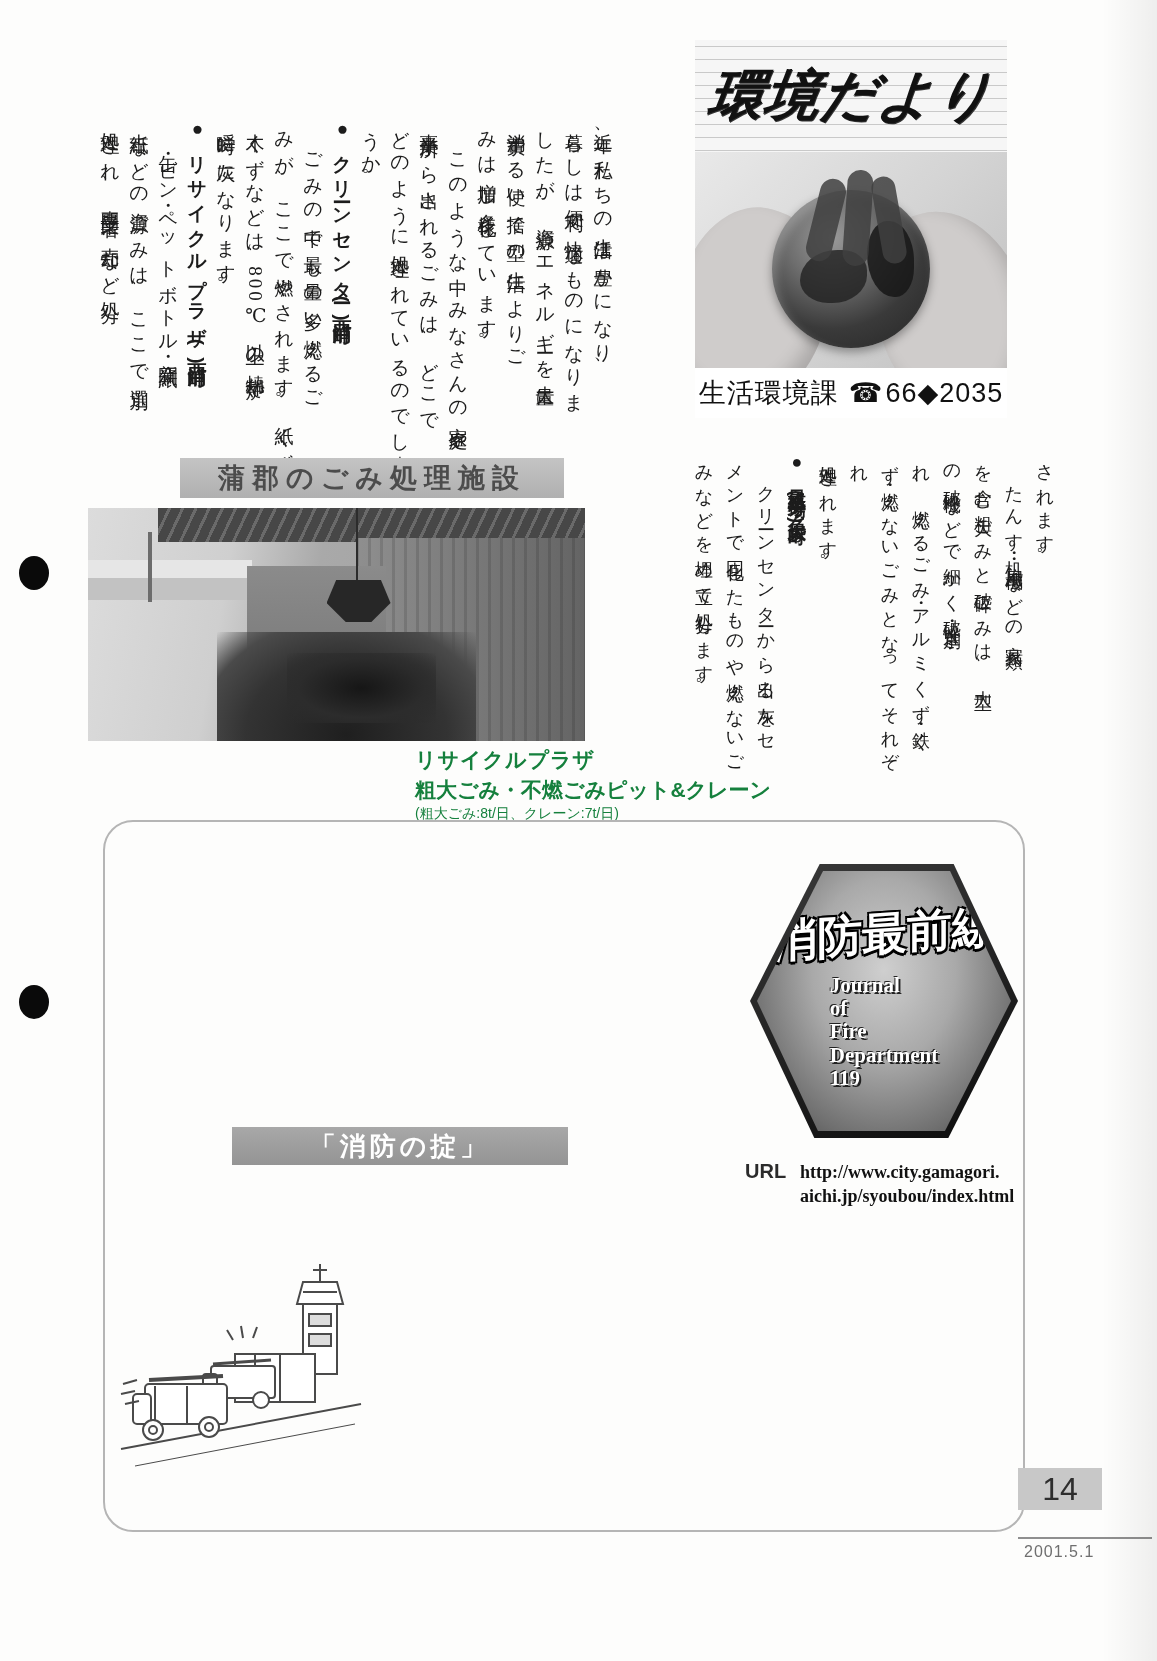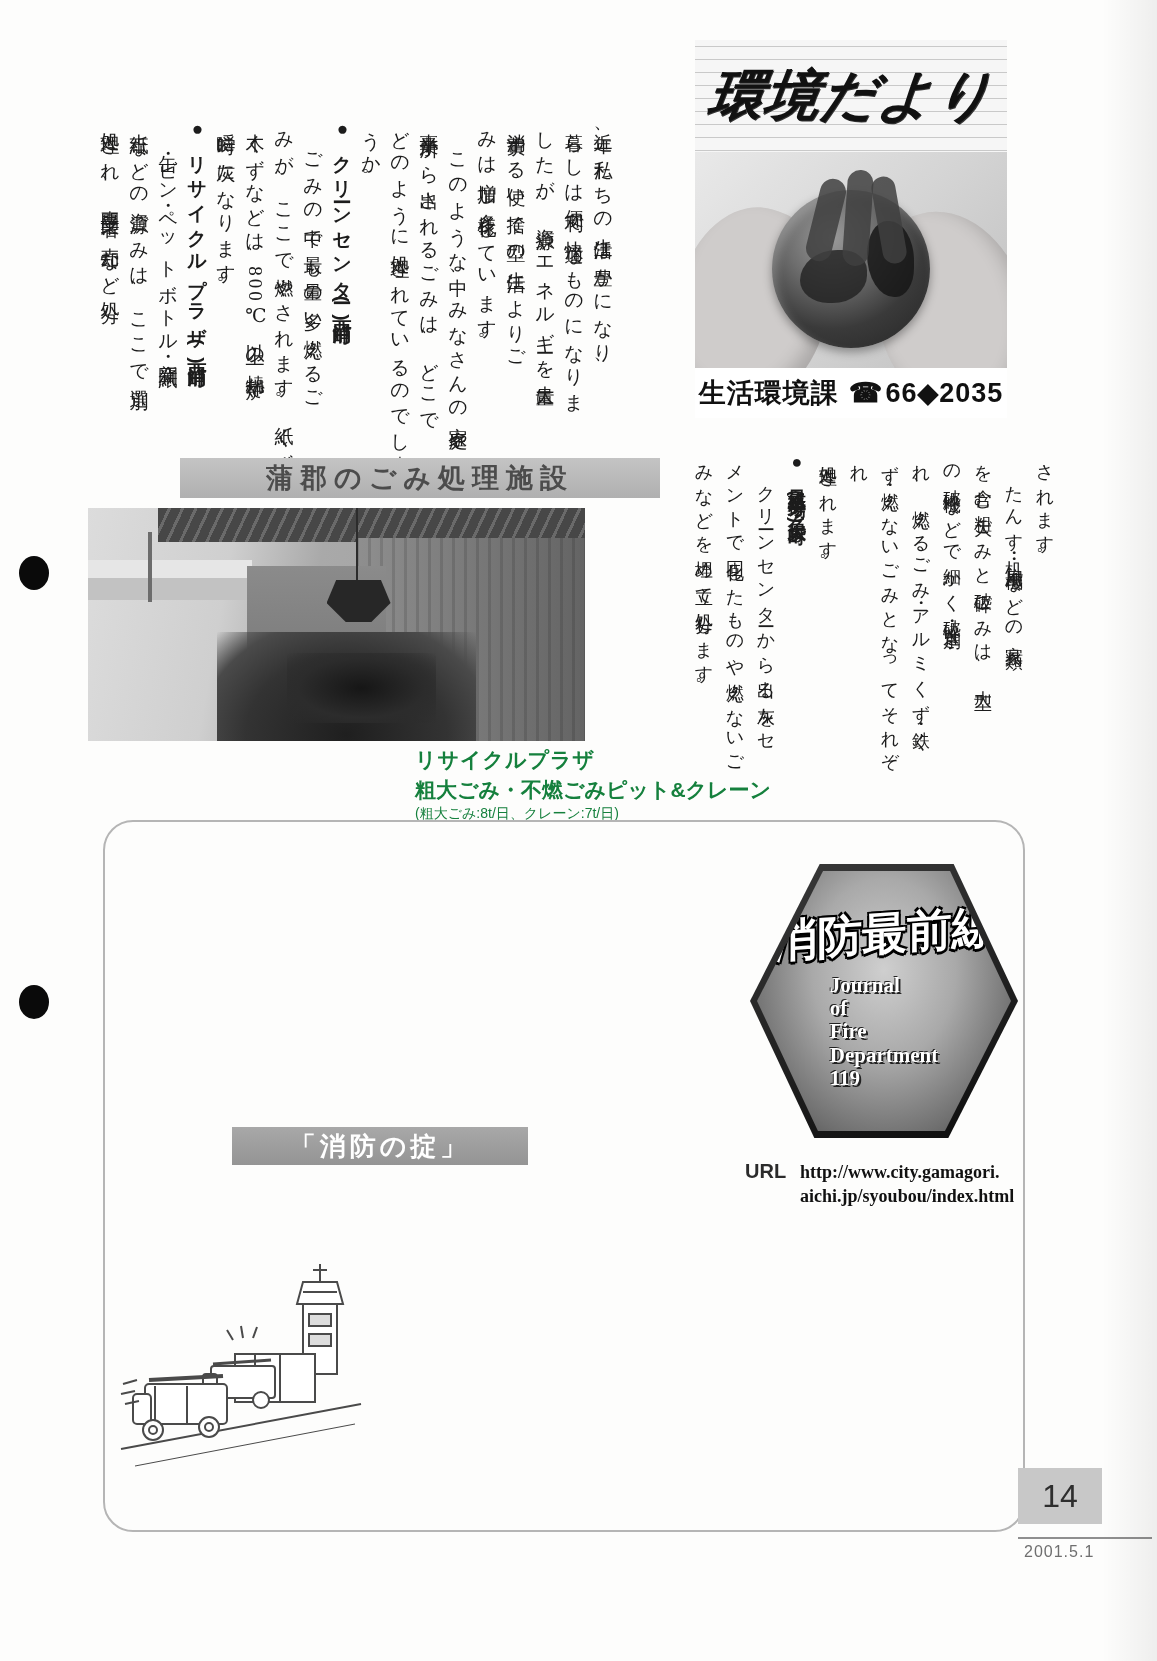--- a/index.html
+++ b/index.html
@@ -51,32 +51,32 @@
   }
   .globe .land1{ position:absolute; left:18%; top:38%; width:42%; height:34%; background:#2020; background:#202020; border-radius:60% 40% 55% 45%; opacity:.8;}
   .globe .land2{ position:absolute; right:10%; top:20%; width:30%; height:48%; background:#161616; border-radius:45% 55% 40% 60%; opacity:.85;}
   .finger { position:absolute; background:#3f3f3f; border-radius:14px; opacity:.85; }
   .f1{ left:118px; top:26px; width:26px; height:84px; transform:rotate(14deg);}
   .f2{ left:150px; top:18px; width:26px; height:96px; transform:rotate(4deg);}
   .f3{ left:182px; top:24px; width:24px; height:88px; transform:rotate(-10deg);}
   .env-dept {
     position:relative; width:100%; height:50px; background:#fff;
     display:flex; align-items:center; justify-content:center; gap:10px;
-    font-weight:bold; font-size:27px; color:#111; letter-spacing:1px;
+    font-weight:normal; font-size:27px; color:#111; letter-spacing:1px;
   }
 
   
   .band1 {
-    position:absolute; left:180px; top:458px; width:480px; height:40px;
+    position:absolute; left:180px; top:458px; width:384px; height:40px;
     background:linear-gradient(to bottom,#c4c4c4,#b0b0b0);
     display:flex; align-items:center; justify-content:center;
     font-weight:bold; font-size:27px; color:#4c4c4c; letter-spacing:7px;
   }
   .band2 {
-    position:absolute; left:127px; top:305px; width:296px; height:38px;
+    position:absolute; left:127px; top:305px; width:336px; height:38px;
     background:linear-gradient(to bottom,#a8a8a8,#949494);
     display:flex; align-items:center; justify-content:center;
     font-weight:bold; font-size:26px; color:#fff; letter-spacing:4px;
   }
 
   
   .pit-photo { position:absolute; left:88px; top:508px; width:497px; height:233px; overflow:hidden;
     background:linear-gradient(100deg,#dcdcdc 0%,#cfcfcf 28%,#a9a9a9 45%,#9a9a9a 100%); }
   .pit-roof { position:absolute; left:14%; top:0; width:86%; height:34px;
     background:repeating-linear-gradient(115deg,#474747 0 9px,#6a6a6a 9px 12px); }
@@ -127,21 +127,21 @@
     color:#fff; text-shadow:2px 2px 0 #222, -1px -1px 0 #222;
   }
   .url-line { position:absolute; left:640px; top:338px; display:flex; gap:14px; color:#111; }
   .url-label { font-weight:bold; font-size:20px; color:#2b2b2b; }
   .url-text { font-family:"Liberation Serif","DejaVu Serif",serif; font-weight:bold; font-size:18px; line-height:1.35; white-space:pre-line; }
 
   
   .trucks { position:absolute; left:10px; top:412px; width:252px; height:242px; }
 
   
-  .pagenum-box { position:absolute; left:1018px; top:1468px; width:84px; height:56px;
+  .pagenum-box { position:absolute; left:1018px; top:1468px; width:84px; height:42px;
     background:#c8c8c8; display:flex; align-items:center; justify-content:center;
     font-size:32px; color:#2e2e2e; font-family:"Liberation Sans","DejaVu Sans",sans-serif; }
   .date-rule { position:absolute; left:1018px; top:1537px; width:134px; height:2px; background:#8f8f8f; }
   .date-text { position:absolute; left:1024px; top:1543px; font-size:16px; color:#6f6f6f; letter-spacing:1px; }
 
   
   .hole { position:absolute; width:30px; height:34px; background:#0a0a0a; border-radius:50%; }
   .hole1 { left:19px; top:556px; }
   .hole2 { left:19px; top:985px; }
 </style>

